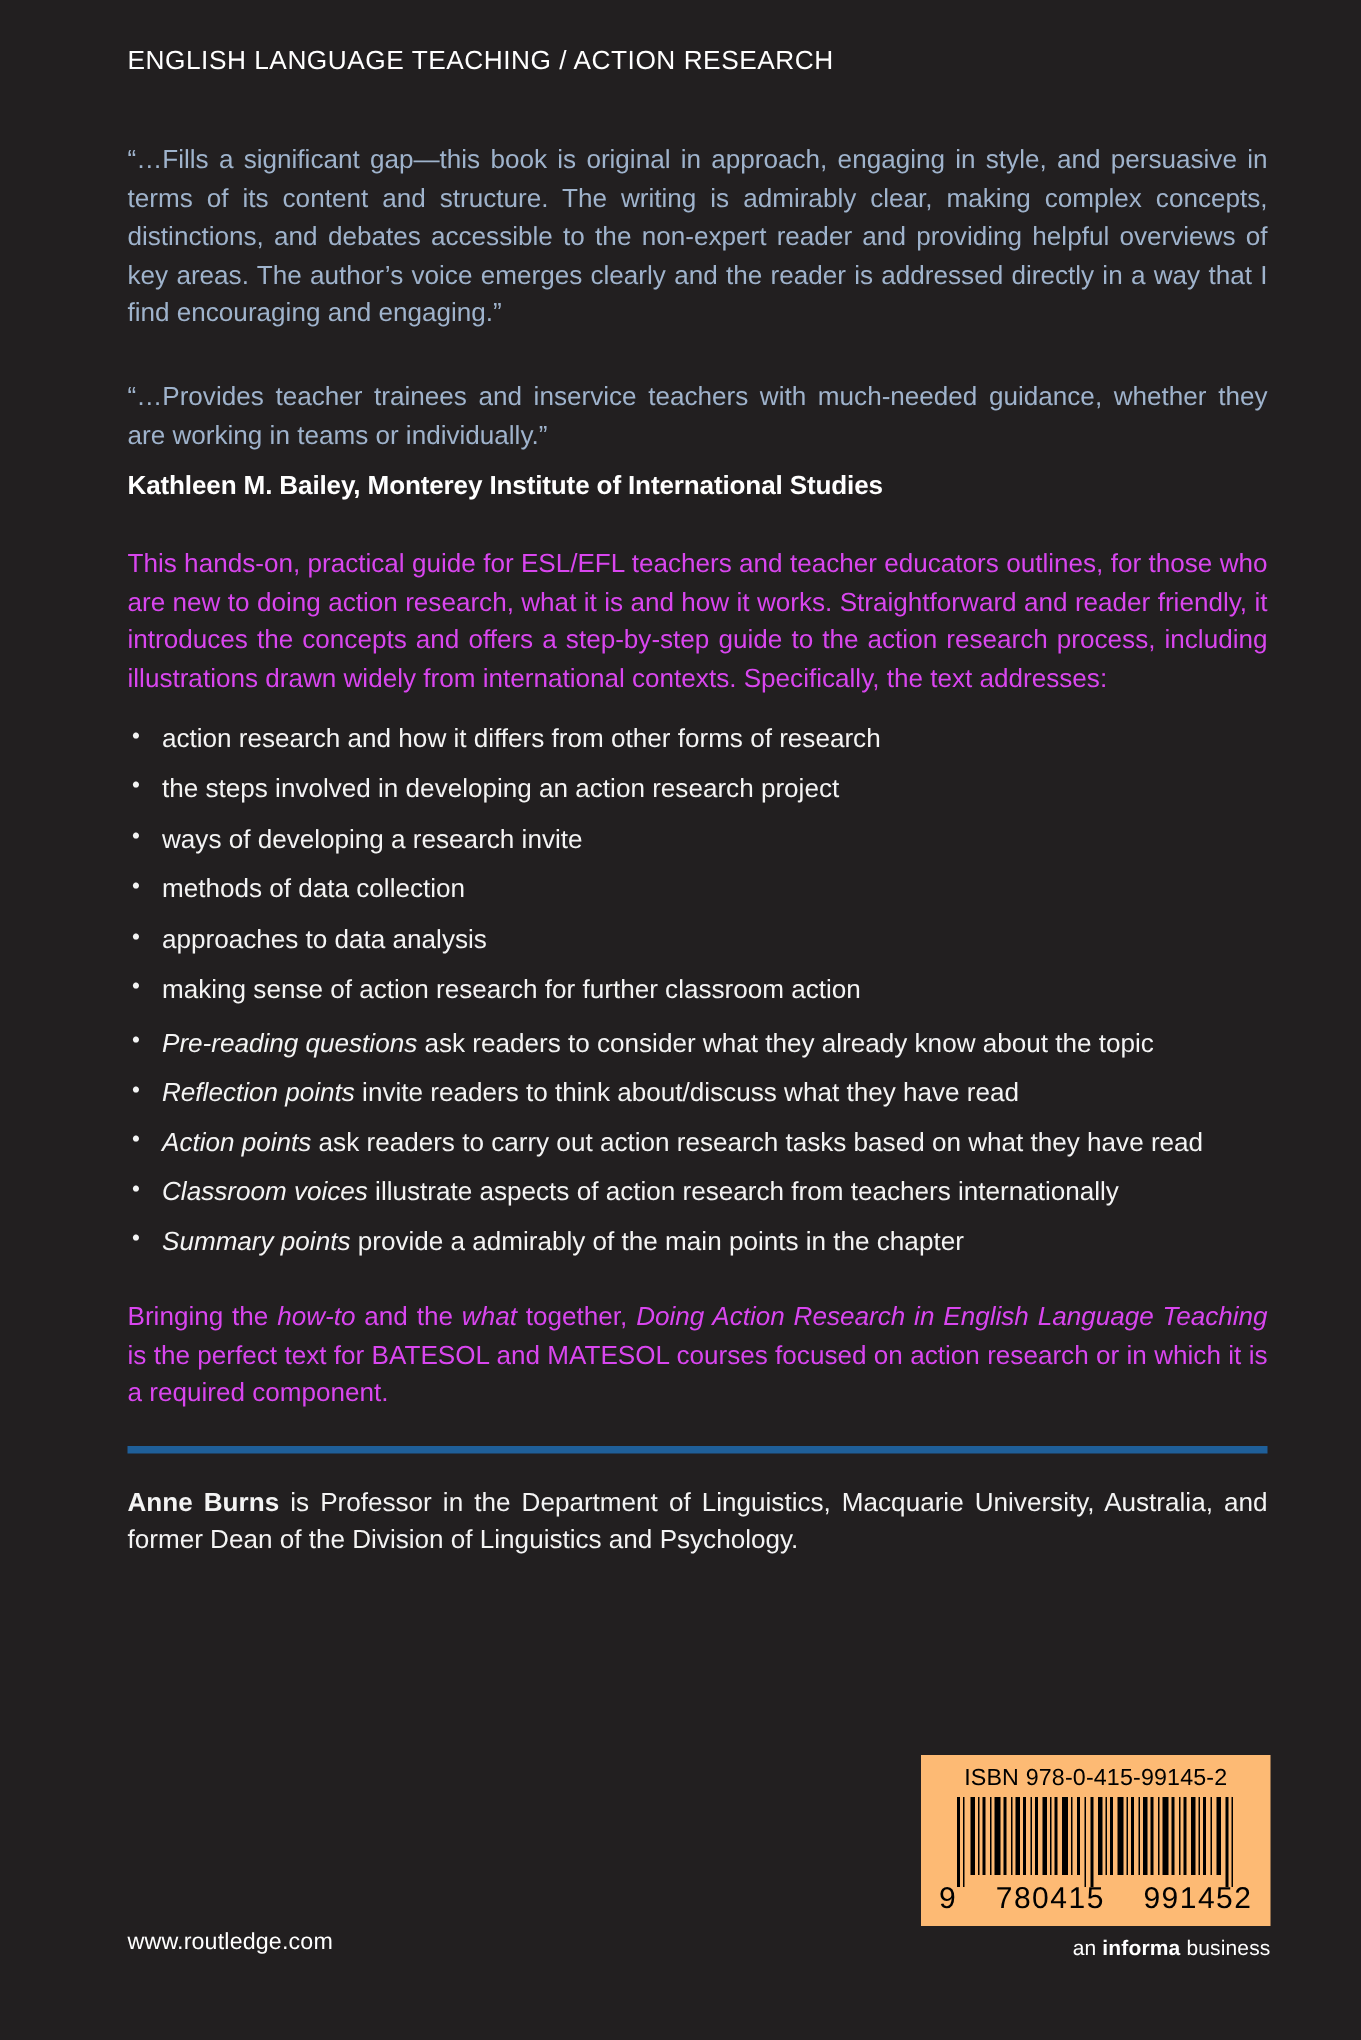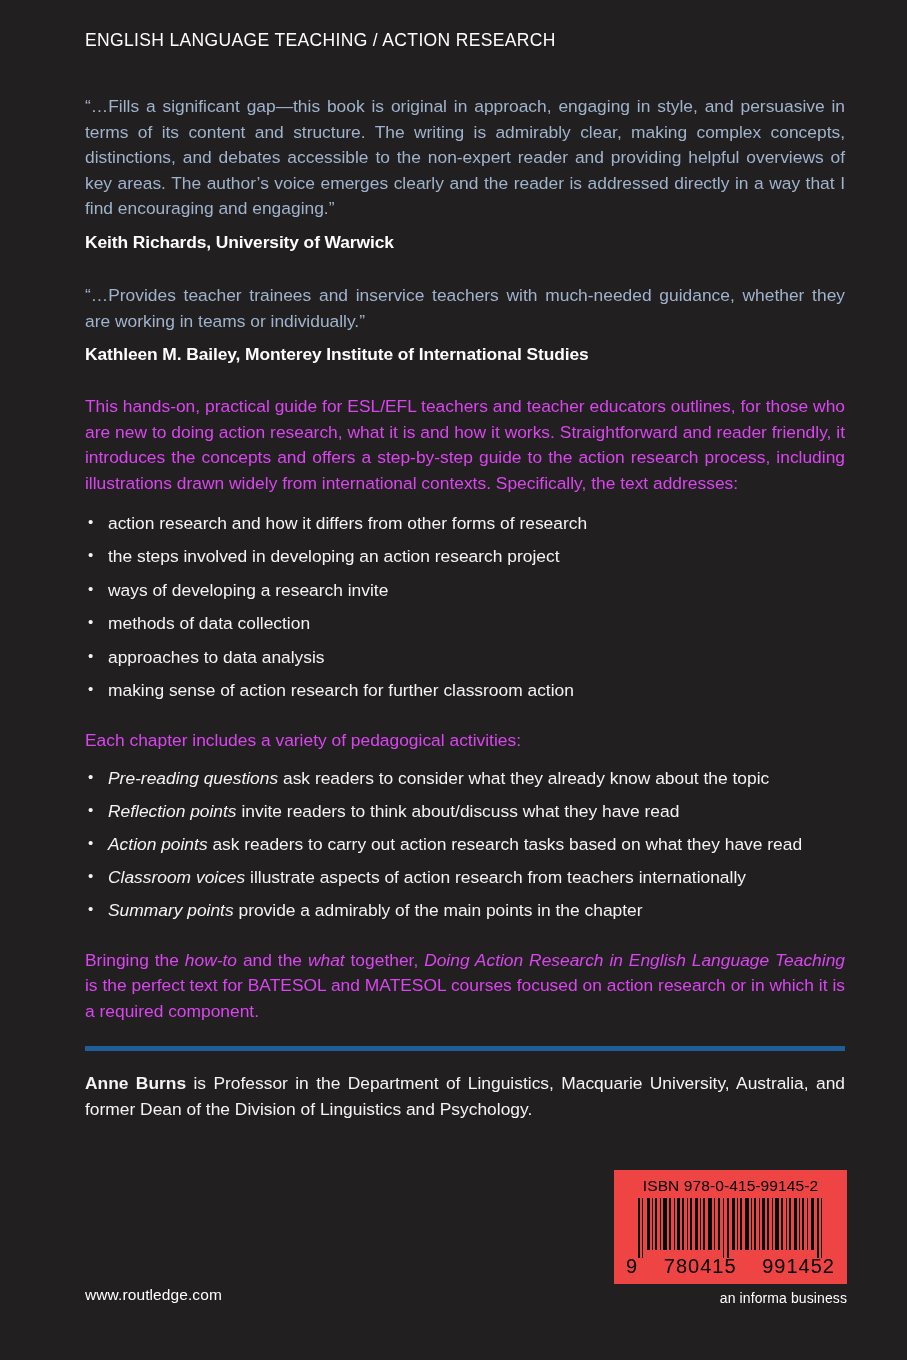--- a/index.html
+++ b/index.html
@@ -182,21 +182,21 @@
     text-align: center;
   }
 
   
   .barcode-box {
     position: absolute;
     left: 529px;
     top: 0px;
     width: 233px;
     height: 114px;
-    background: #ef4444;
+    background: #fdba74;
     box-sizing: border-box;
     padding: 7px 10px 5px 10px;
   }
   .isbn-text {
     color: #000000;
     font-size: 15.5px;
     text-align: center;
     letter-spacing: 0.1px;
     line-height: 17px;
   }
@@ -220,48 +220,46 @@
   .informa {
     position: absolute;
     left: 529px;
     top: 120px;
     width: 233px;
     text-align: right;
     font-size: 14px;
     color: #ffffff;
     letter-spacing: 0.1px;
   }
-  .informa b { font-weight: normal; }
+  .informa b { font-weight: bold; }
 </style>
 </head>
 <body>
 
 <div class="page">
   <div class="content">
 
     <div class="category">ENGLISH LANGUAGE TEACHING / ACTION RESEARCH</div>
 
     <div class="quote">“…Fills a significant gap—this book is original in approach, engaging in style, and persuasive in terms of  its content and structure. The writing is admirably clear, making complex concepts, distinctions, and debates accessible to the non-expert reader and providing helpful overviews of key areas. The author’s voice emerges clearly and the reader is addressed directly in a way that I find encouraging and engaging.”</div>
-    <div class="attrib">Keith Richards, University of Warwick</div>
 
     <div class="quote second">“…Provides teacher trainees and inservice teachers with much-needed guidance, whether they are working in teams or individually.”</div>
     <div class="attrib">Kathleen M. Bailey, Monterey Institute of International Studies</div>
 
     <div class="para">This hands-on, practical guide for ESL/EFL teachers and teacher educators outlines, for those who are new to doing action research, what it is and how it works. Straightforward and reader friendly, it introduces the concepts and offers a step-by-step guide to the action research process, including illustrations drawn widely from international contexts. Specifically, the text addresses:</div>
 
     <ul class="bullets tight">
       <li>action research and how it differs from other forms of research</li>
       <li>the steps involved in developing an action research project</li>
       <li>ways of developing a research invite</li>
       <li>methods of data collection</li>
       <li>approaches to data analysis</li>
       <li>making sense of action research for further classroom action</li>
     </ul>
 
-    <div class="para lead-in">Each chapter includes a variety of pedagogical activities:</div>
 
     <ul class="bullets acts">
       <li class="bullet"><em>Pre-reading questions</em><span> ask readers to consider what they already know about the topic</span></li>
       <li class="bullet"><em>Reflection points</em><span> invite readers to think about/discuss what they have read</span></li>
       <li class="bullet"><em>Action points</em><span> ask readers to carry out action research tasks based on what they have read</span></li>
       <li class="bullet"><em>Classroom voices</em><span> illustrate aspects of action research from teachers internationally</span></li>
       <li class="bullet"><em>Summary points</em><span> provide a admirably of the main points in the chapter</span></li>
     </ul>
 
     <div class="para closing"><span>Bringing the </span><em>how-to</em><span> and the </span><em>what</em><span> together, </span><em>Doing Action Research in English Language Teaching</em><span> is the perfect text for BATESOL and MATESOL courses focused on action research or in which it is a required component.</span></div>

